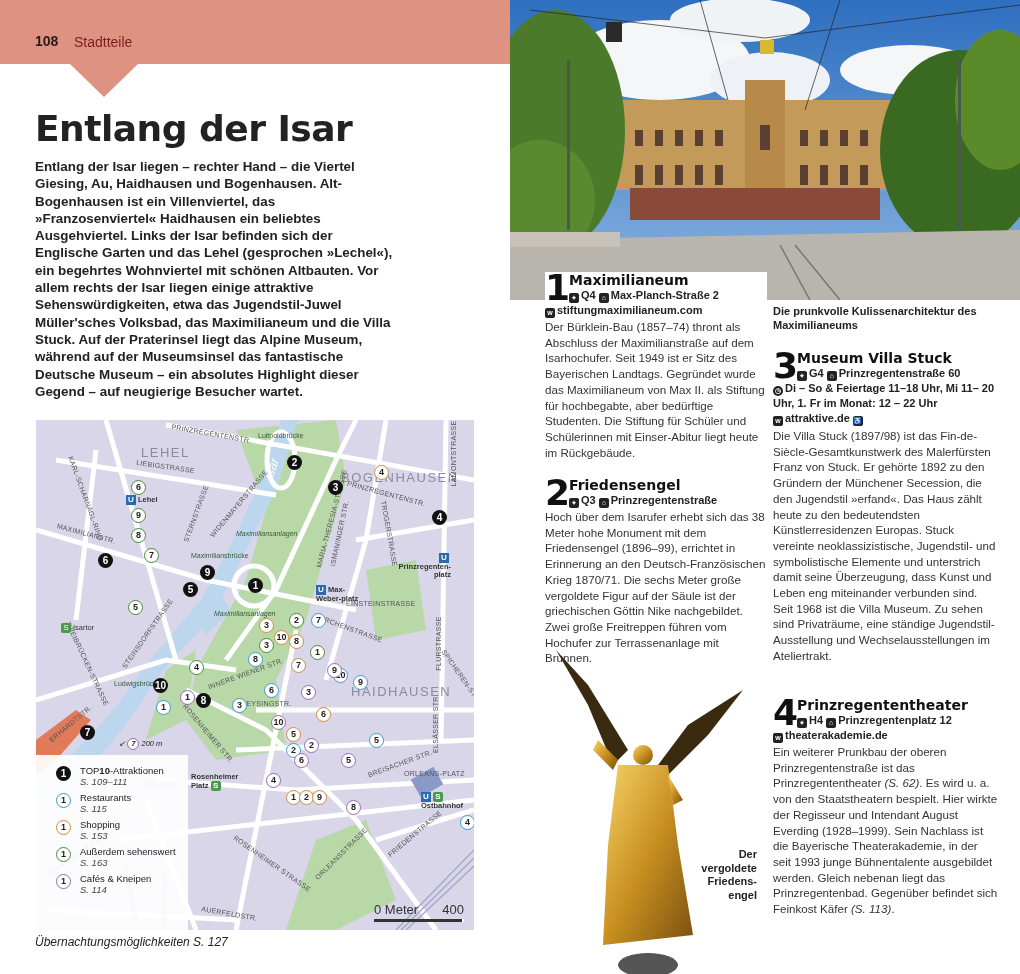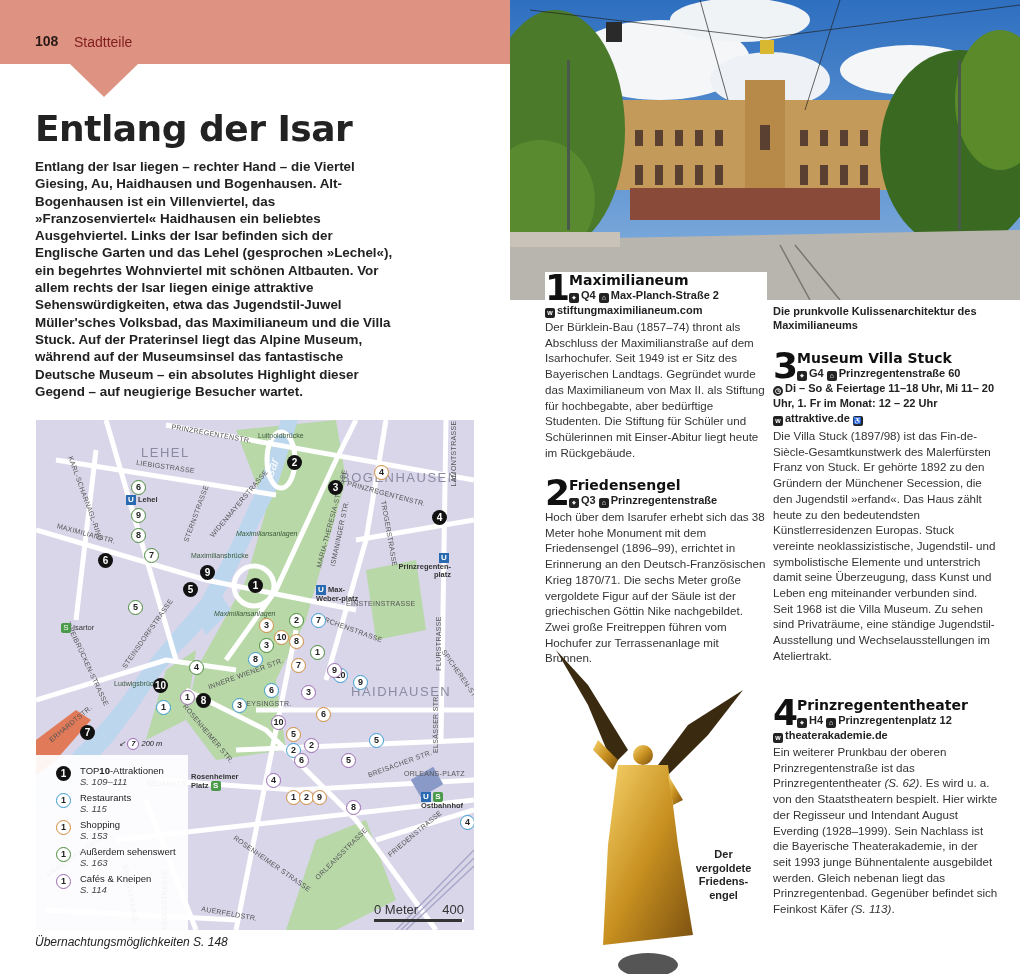--- a/index.html
+++ b/index.html
@@ -44,21 +44,21 @@
 
   .entry { position: absolute; font-family: "Liberation Sans", sans-serif; }
   .entry .num { position: absolute; left: 0; top: 0; font-size: 36px; font-weight: bold; line-height: 32px; color: #111; font-family: "DejaVu Sans", sans-serif; }
   .entry .ttl { margin-left: 24px; font-size: 14px; font-weight: bold; color: #111; line-height: 16px; font-family: "DejaVu Sans", sans-serif; }
   .entry .meta { margin-left: 24px; font-size: 11px; font-weight: bold; color: #222; line-height: 14px; white-space: nowrap; }
   .entry .meta2 { font-size: 11px; font-weight: bold; color: #222; line-height: 15px; }
   .entry .body { font-size: 11.6px; line-height: 15.7px; color: #333; margin-top: 1px; }
   .ico { display: inline-block; width: 10px; height: 10px; background: #222; color: #fff; border-radius: 2px; font-size: 7px; line-height: 10px; text-align: center; vertical-align: -1px; margin-right: 2px; font-weight: bold; }
   .ico-clock { border-radius: 50%; }
   .angel { position: absolute; left: 548px; top: 645px; width: 200px; height: 329px; }
-  .caption-angel { position: absolute; left: 690px; top: 848px; width: 67px; text-align: center; font-size: 11px; font-weight: bold; line-height: 13.5px; font-family: "Liberation Sans", sans-serif; color: #222; }
+  .caption-angel { position: absolute; left: 690px; top: 848px; width: 67px; text-align: right; font-size: 11px; font-weight: bold; line-height: 13.5px; font-family: "Liberation Sans", sans-serif; color: #222; }
 </style>
 </head>
 <body>
 
 <div class="header-band">
   <span class="pnum">108</span>
   <span class="section">Stadtteile</span>
 </div>
 <div class="header-arrow"></div>
 
@@ -238,21 +238,21 @@
 
   <div class="scale">
     <div style="display:flex;justify-content:space-between;">
         <span>0 Meter</span>
         <span>400</span>
       </div>
     <div class="bar"></div>
   </div>
 </div>
 
-<div class="lodging">Übernachtungsmöglichkeiten S. 148</div>
+<div class="lodging">Übernachtungsmöglichkeiten S. 127</div>
 
 <div class="photo-max">
   <svg width="510" height="300" viewBox="0 0 510 300">
     <defs>
       <linearGradient id="sky" x1="0" y1="0" x2="0" y2="1">
           <stop offset="0" stop-color="#2e6fc0"></stop>
           <stop offset="1" stop-color="#8ab4e0"></stop>
         </linearGradient>
     </defs>
     <rect width="510" height="300" fill="url(#sky)"></rect>

